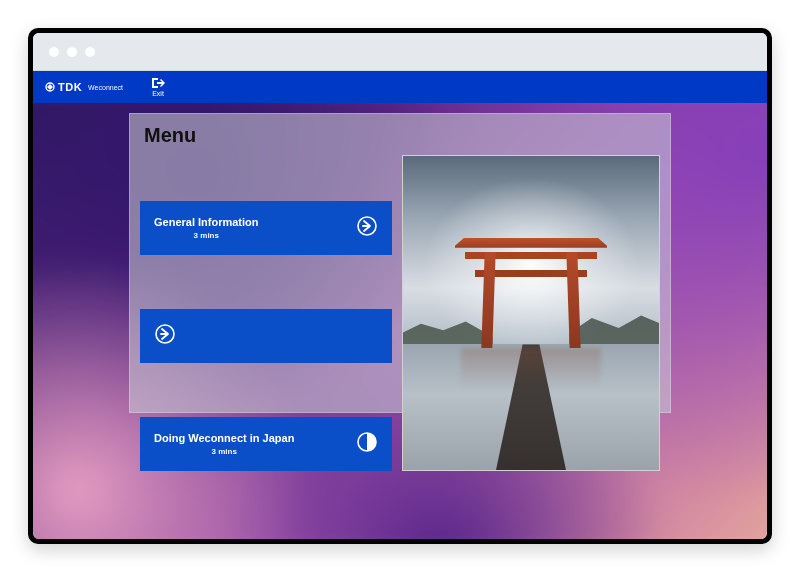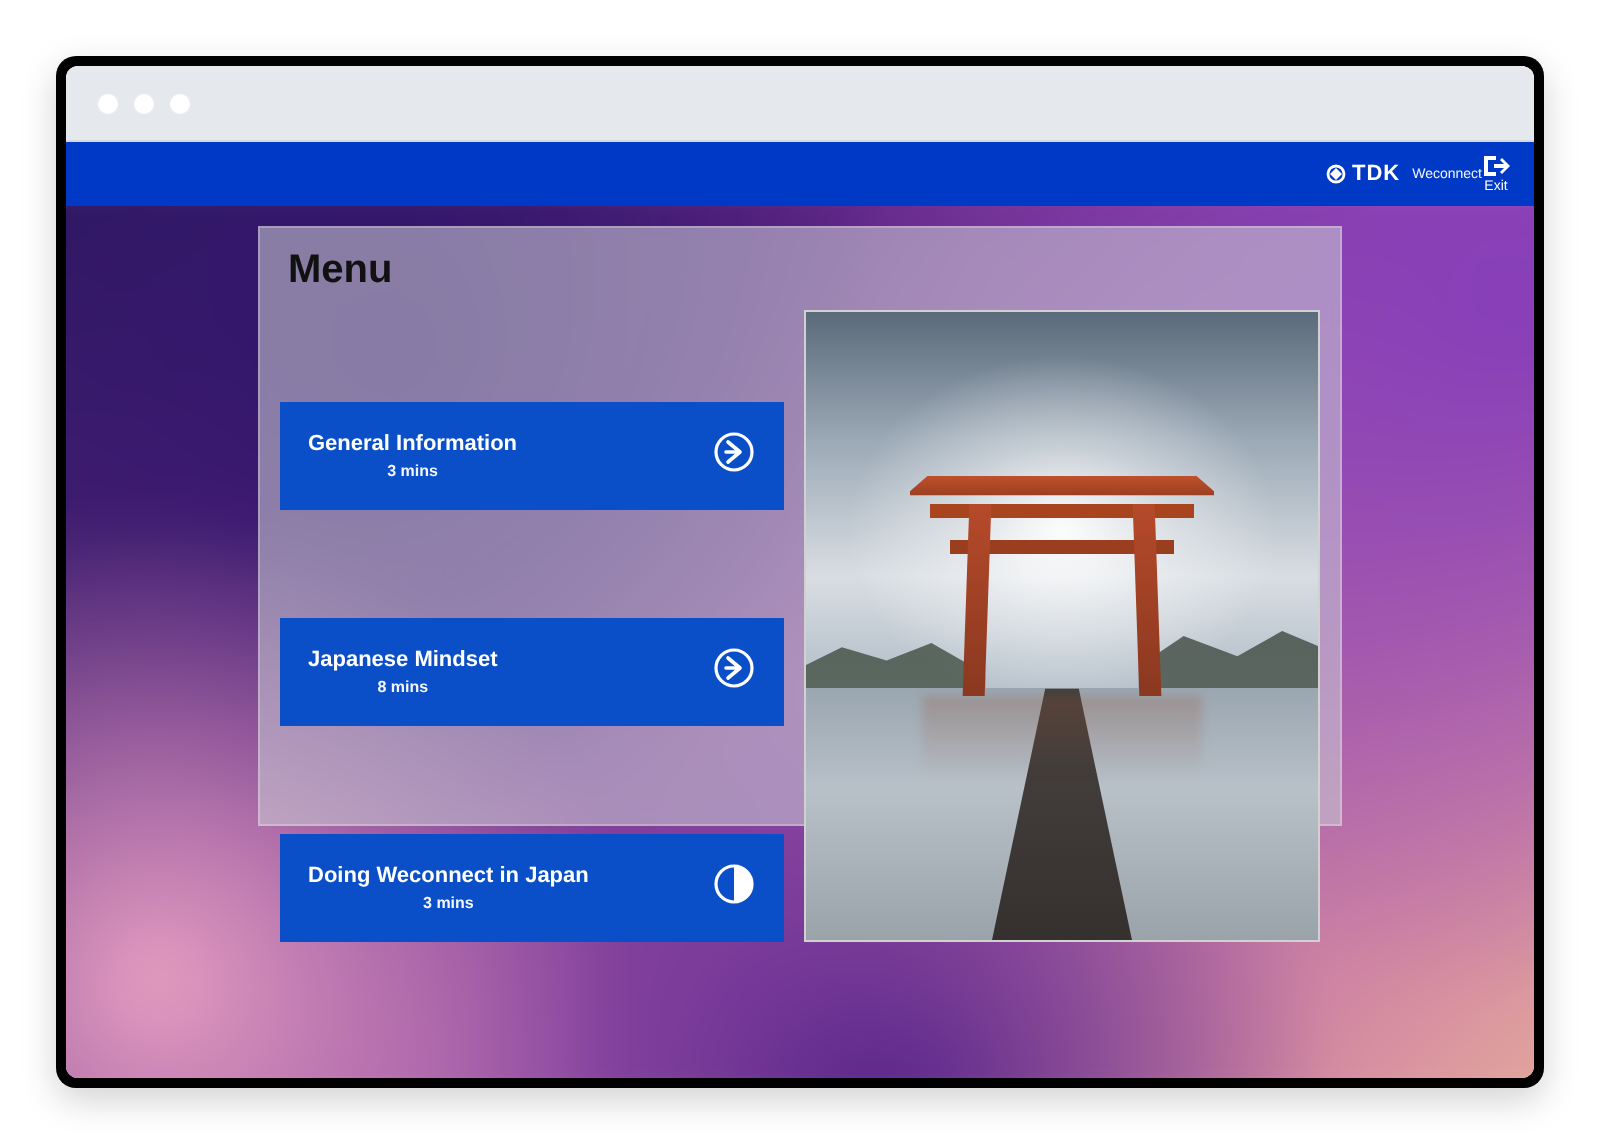--- a/index.html
+++ b/index.html
@@ -37,23 +37,24 @@
     width: 10px; height: 10px;
     border-radius: 50%;
     background: #fff;
   }
 
   .app-header {
     height: 32px;
     background: #0039c6;
     display: flex;
     align-items: center;
-    justify-content: flex-end;
+    justify-content: flex-start;
     padding: 12px 12px;
     color: #fff;
+    gap: 28px;
   }
   .brand { display: flex; align-items: center; gap: 6px; }
   .brand-logo {
     font-weight: 900;
     font-size: 11px;
     letter-spacing: 0.5px;
     display: flex;
     align-items: center;
     gap: 3px;
   }
@@ -251,24 +252,20 @@
               <span class="icon">
                 <svg width="22" height="22" viewBox="0 0 22 22">
                   <circle cx="11" cy="11" r="9" fill="none" stroke="#fff" stroke-width="1.6"></circle>
                   <path d="M8 6 L14 11 L8 16" fill="none" stroke="#fff" stroke-width="1.8" stroke-linecap="round" stroke-linejoin="round"></path>
                   <line x1="7" y1="11" x2="13" y2="11" stroke="#fff" stroke-width="1.8" stroke-linecap="round"></line>
                 </svg>
               </span>
             </div>
 
             <div class="menu-item">
-              <div class="txt">
-                <div class="title">Japanese Mindset</div>
-                <div class="dur">8 mins</div>
-              </div>
               <span class="icon">
                 <svg width="22" height="22" viewBox="0 0 22 22">
                   <circle cx="11" cy="11" r="9" fill="none" stroke="#fff" stroke-width="1.6"></circle>
                   <path d="M8 6 L14 11 L8 16" fill="none" stroke="#fff" stroke-width="1.8" stroke-linecap="round" stroke-linejoin="round"></path>
                   <line x1="7" y1="11" x2="13" y2="11" stroke="#fff" stroke-width="1.8" stroke-linecap="round"></line>
                 </svg>
               </span>
             </div>
 
             <div class="menu-item">

